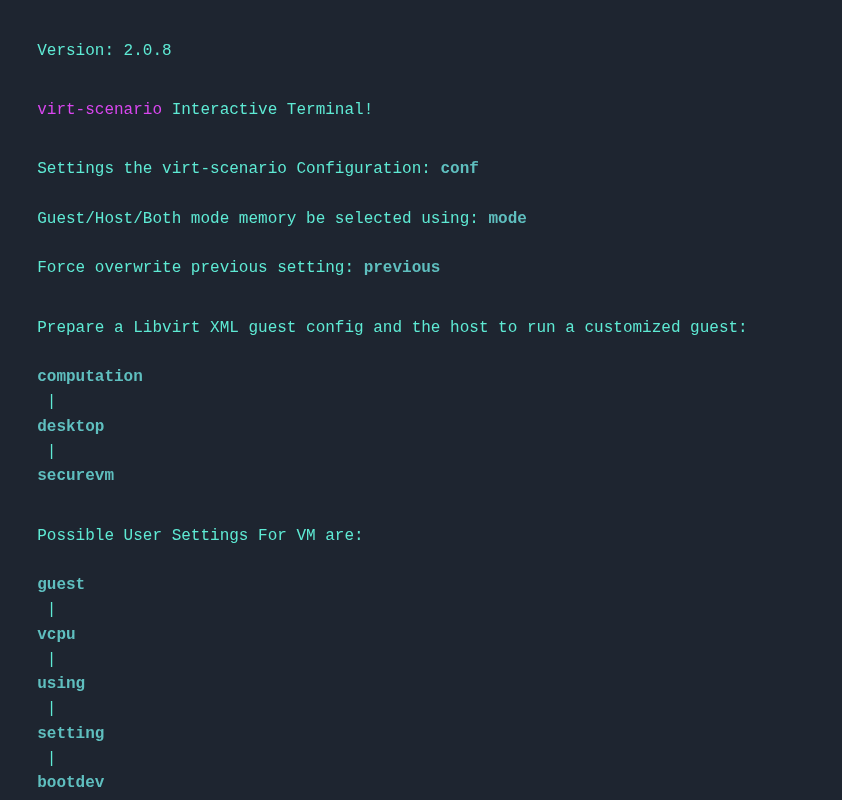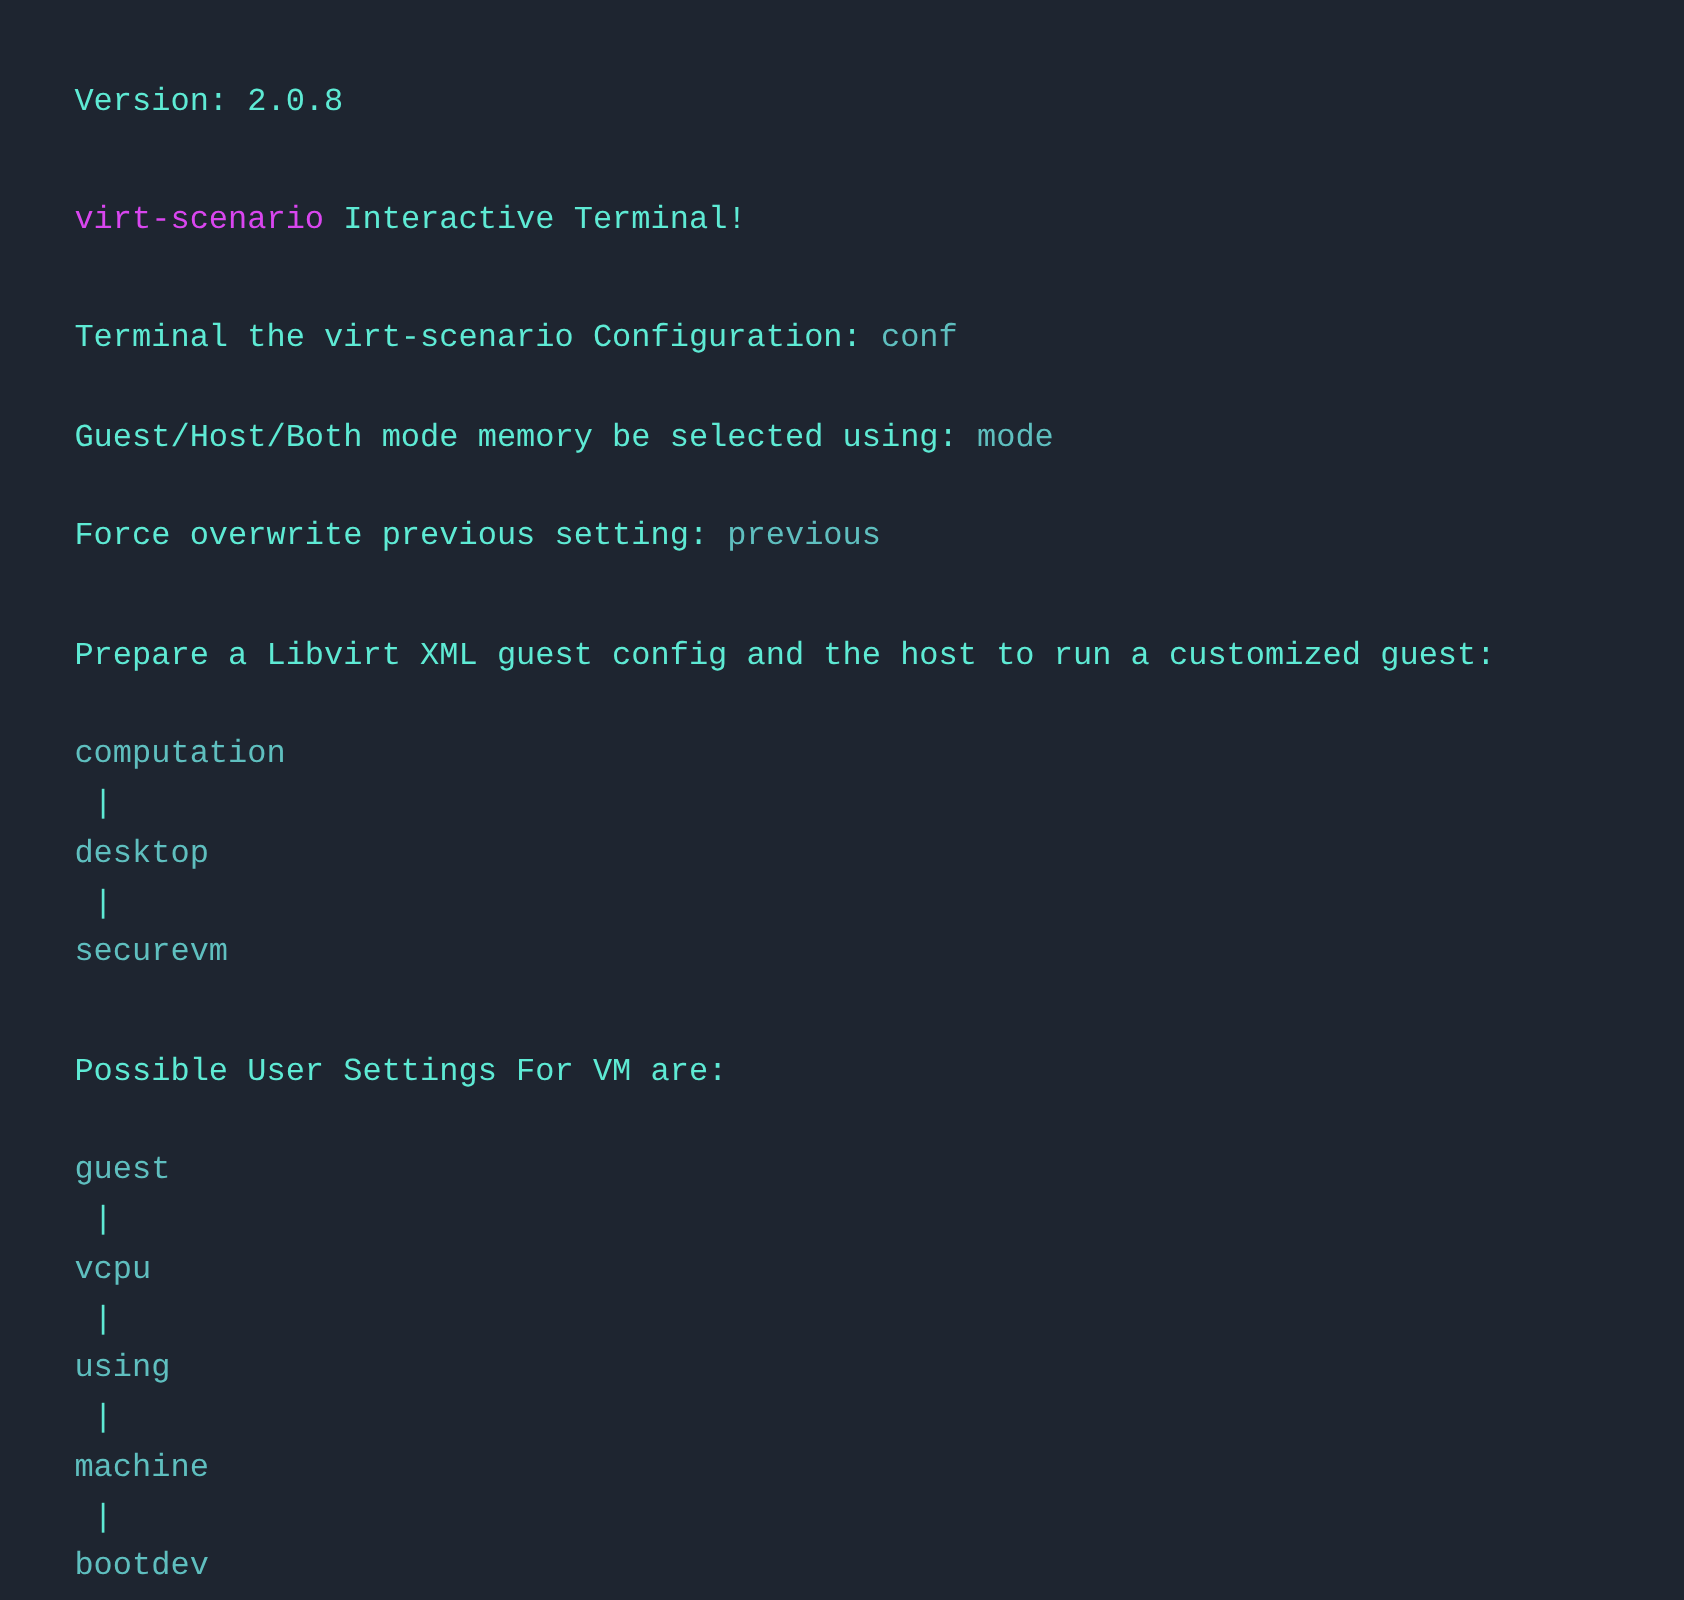--- a/index.html
+++ b/index.html
@@ -17,42 +17,42 @@
       min-height: 800px;
       padding: 14px 18px;
       line-height: 1.55;
     }
 
     .term-line {
       white-space: pre-wrap;
       word-break: break-all;
     }
     .yellow-green { color: #d946ef; }
-    .cyan { color: #5fbfbf; }
+    .cyan { color: #5fbfbf; font-weight: bold; }
     .white { color: #5eead4; }
 
     .spacer { height: 0.6em; }
   </style>
 </head>
 <body>
 
 <div class="term-line white">
   <span>Version: 2.0.8</span>
 </div>
 
 <div class="spacer"></div>
 
 <div class="term-line">
   <span class="yellow-green">virt-scenario</span><span class="white"> Interactive Terminal!</span>
 </div>
 
 <div class="spacer"></div>
 
 <div class="term-line">
-  <span class="white">Terminal the virt-scenario Configuration: </span><span class="cyan">conf</span>
+  <span class="white">Settings the virt-scenario Configuration: </span><span class="cyan">conf</span>
 </div>
 <div class="term-line">
   <span class="white">Guest/Host/Both mode memory be selected using: </span><span class="cyan">mode</span>
 </div>
 <div class="term-line">
   <span class="white">Force overwrite previous setting: </span><span class="cyan">previous</span>
 </div>
 
 <div class="spacer"></div>
 
@@ -72,21 +72,21 @@
 <div class="term-line white">
   <span>Possible User Settings For VM are:</span>
 </div>
 <div class="term-line">
   <span class="cyan">guest</span>
   <span class="white"> | </span>
   <span class="cyan">vcpu</span>
   <span class="white"> | </span>
   <span class="cyan">using</span>
   <span class="white"> | </span>
-  <span class="cyan">machine</span>
+  <span class="cyan">setting</span>
   <span class="white"> | </span>
   <span class="cyan">bootdev</span>
   <span class="white"> | </span>
   
   
   
   
   
 </div>
 

